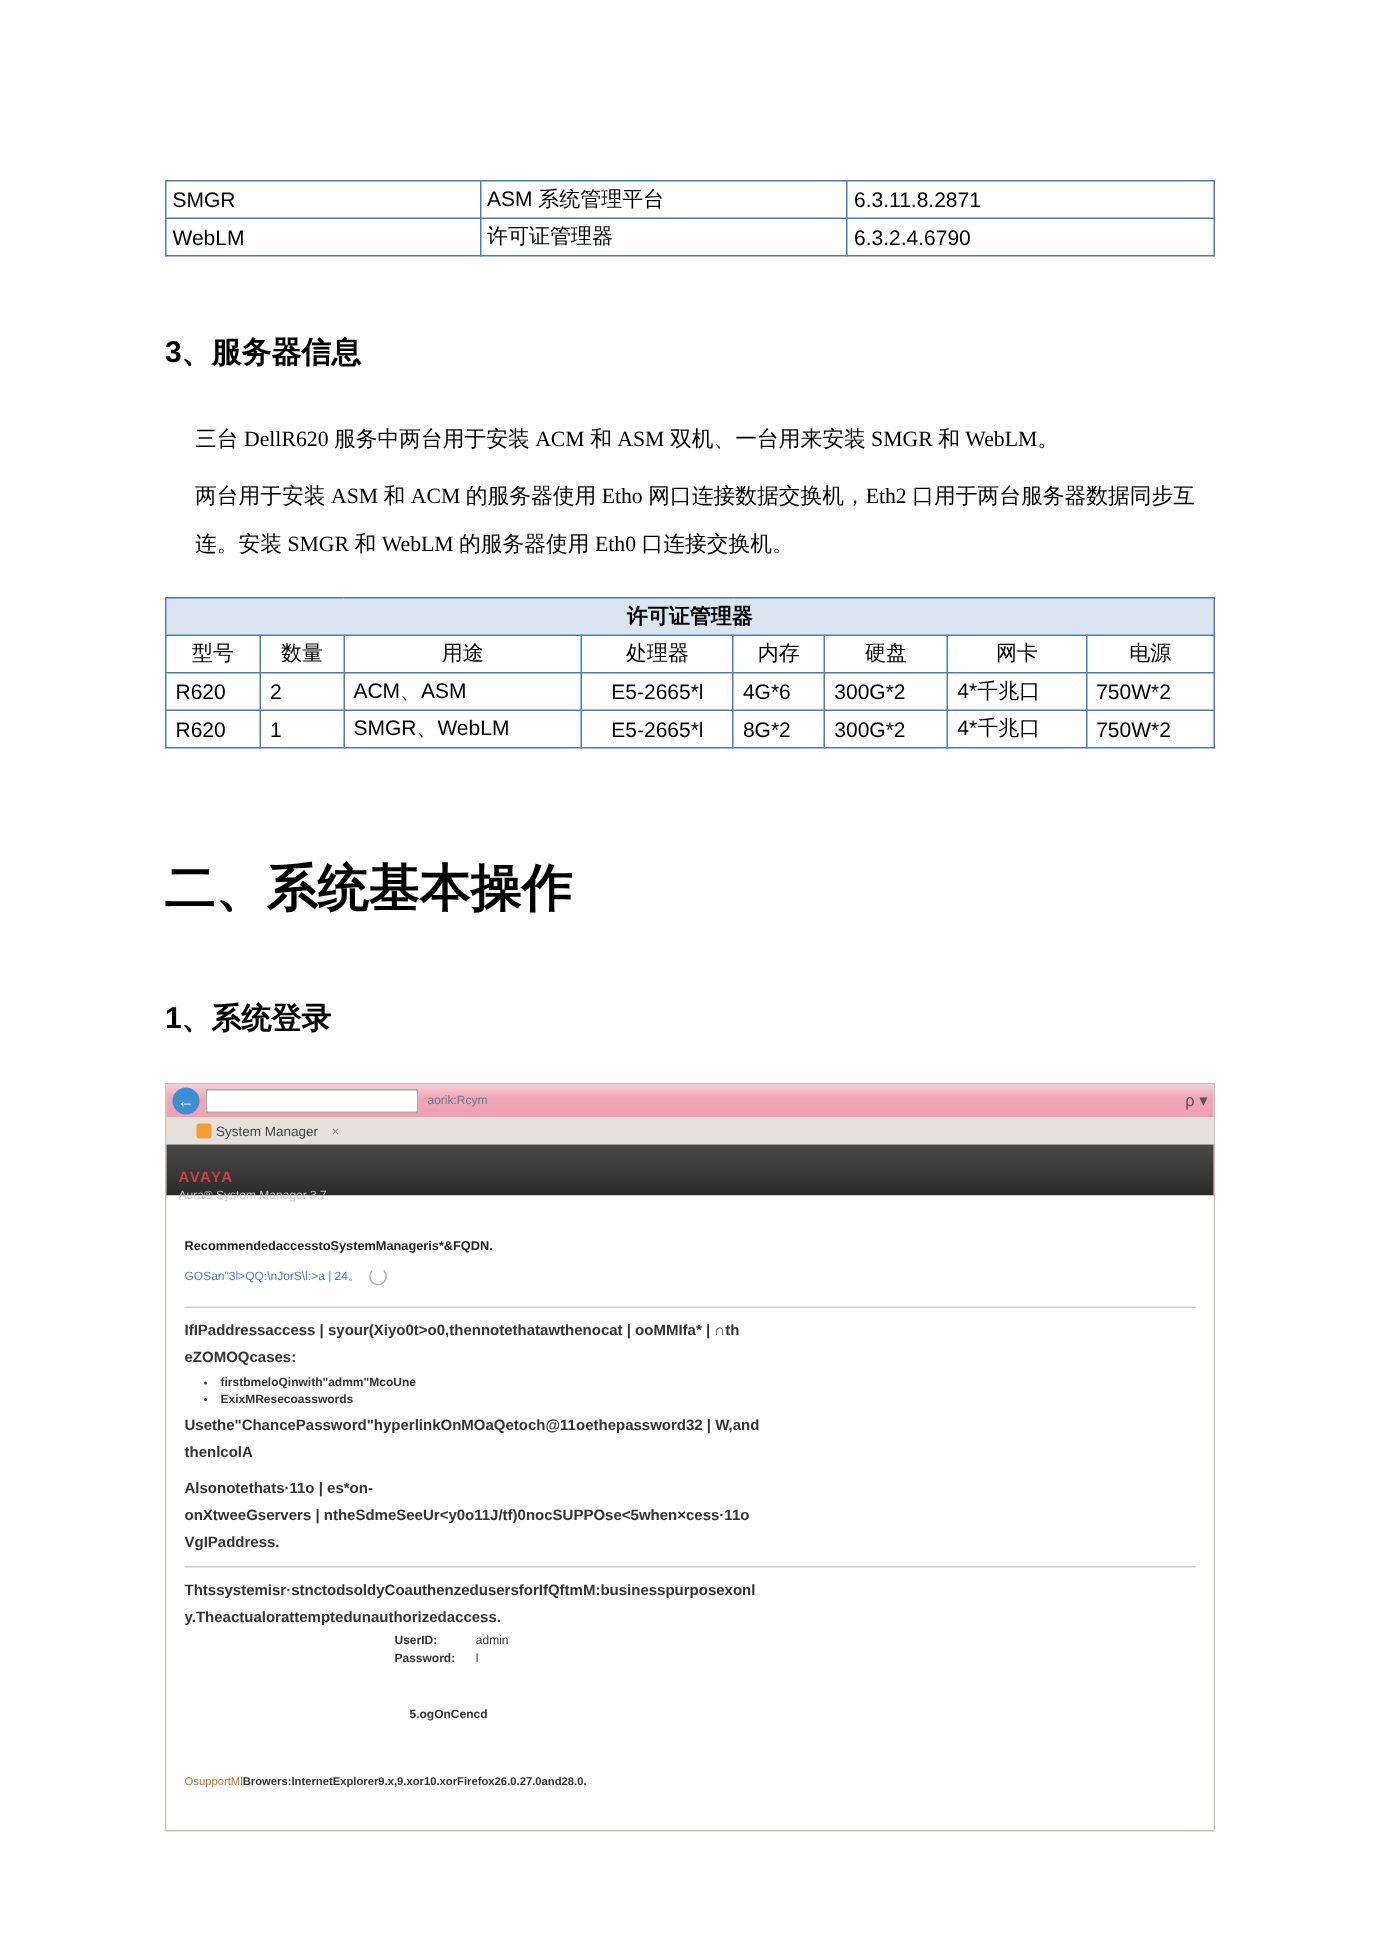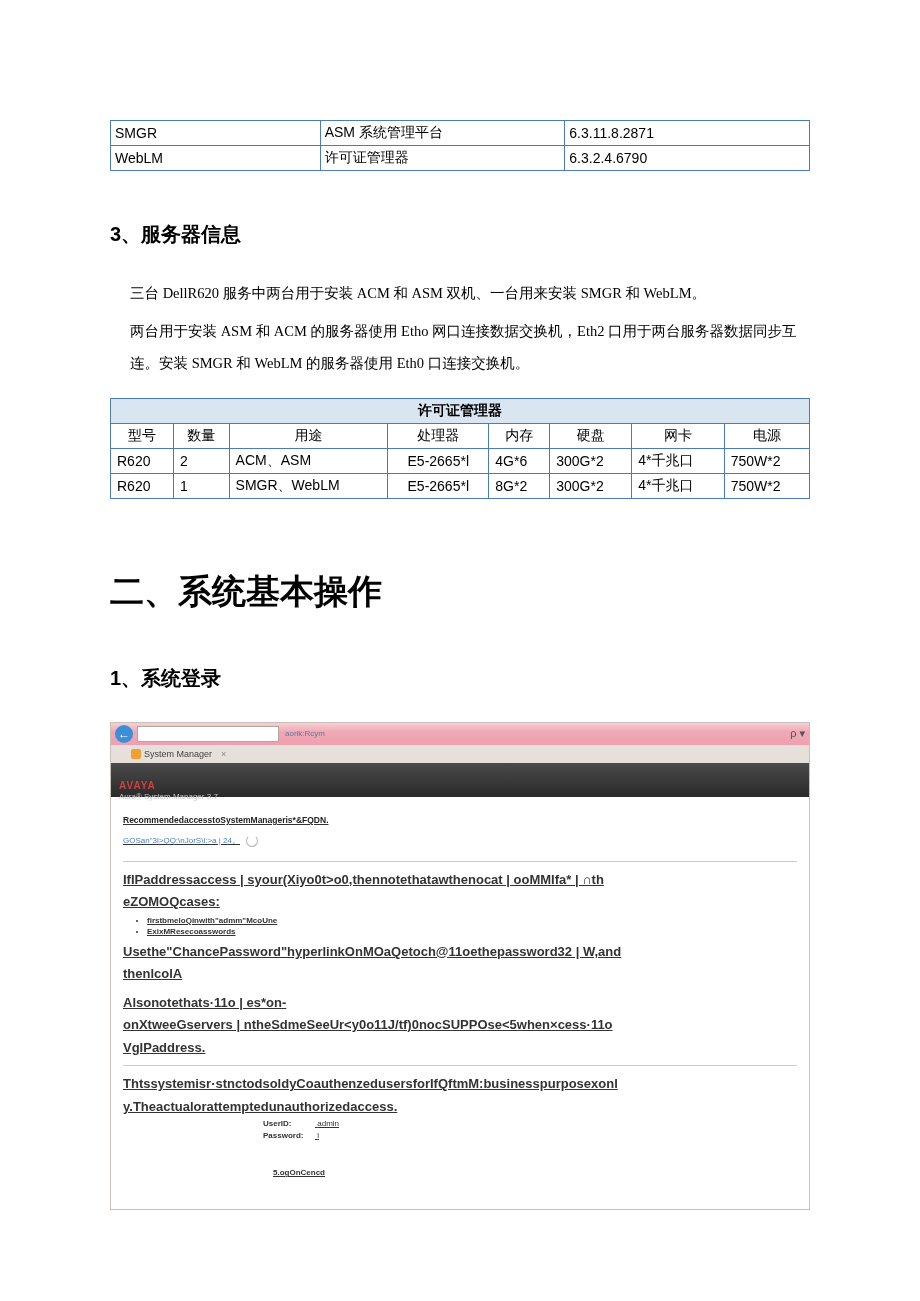--- a/index.html
+++ b/index.html
@@ -145,22 +145,21 @@
   letter-spacing: 1px;
   font-family: Arial;
 }
 .banner-sub {
   color: #c8c8c8;
   font-size: 8px;
   margin-top: 1px;
 }
 .content-area {
   background: #fff;
-  padding: 12px 12px 28px 12px;
-  text-decoration: underline;
+  padding: 22px 12px 28px 12px;
 }
 .bold-line {
   font-weight: bold;
   font-size: 8.5px;
   color: #222;
   margin: 6px 0 10px 0;
 }
 .link-line {
   color: #4a80c0;
   font-size: 8px;
@@ -170,21 +169,21 @@
   gap: 6px;
 }
 .spinner {
   width: 10px;
   height: 10px;
   border: 1.5px solid #b0b0b0;
   border-top-color: transparent;
   border-radius: 50%;
 }
 .body-line {
-  font-size: 13px;
+  font-size: 10px;
   line-height: 1.5;
   color: #333;
   margin-bottom: 3px;
 }
 .body-bold {
   font-weight: bold;
 }
 ul.bullets {
   margin: 4px 0 6px 24px;
   padding: 0;
@@ -341,16 +340,19 @@
         <span class="lbl">UserID:</span>
         <span>admin</span>
       </div>
       <div class="login-row">
         <span class="lbl">Password:</span>
         <span>l</span>
       </div>
 
       <div class="login-btn">5.ogOnCencd</div>
 
+      <div class="footer-line">
+        <span class="orange">OsupportMl</span><span class="body-bold">Browers:InternetExplorer9.x,9.xor10.xorFirefox26.0.27.0and28.0.</span>
+      </div>
     </div>
   </div>
 
 </div>
 
 </body></html>

